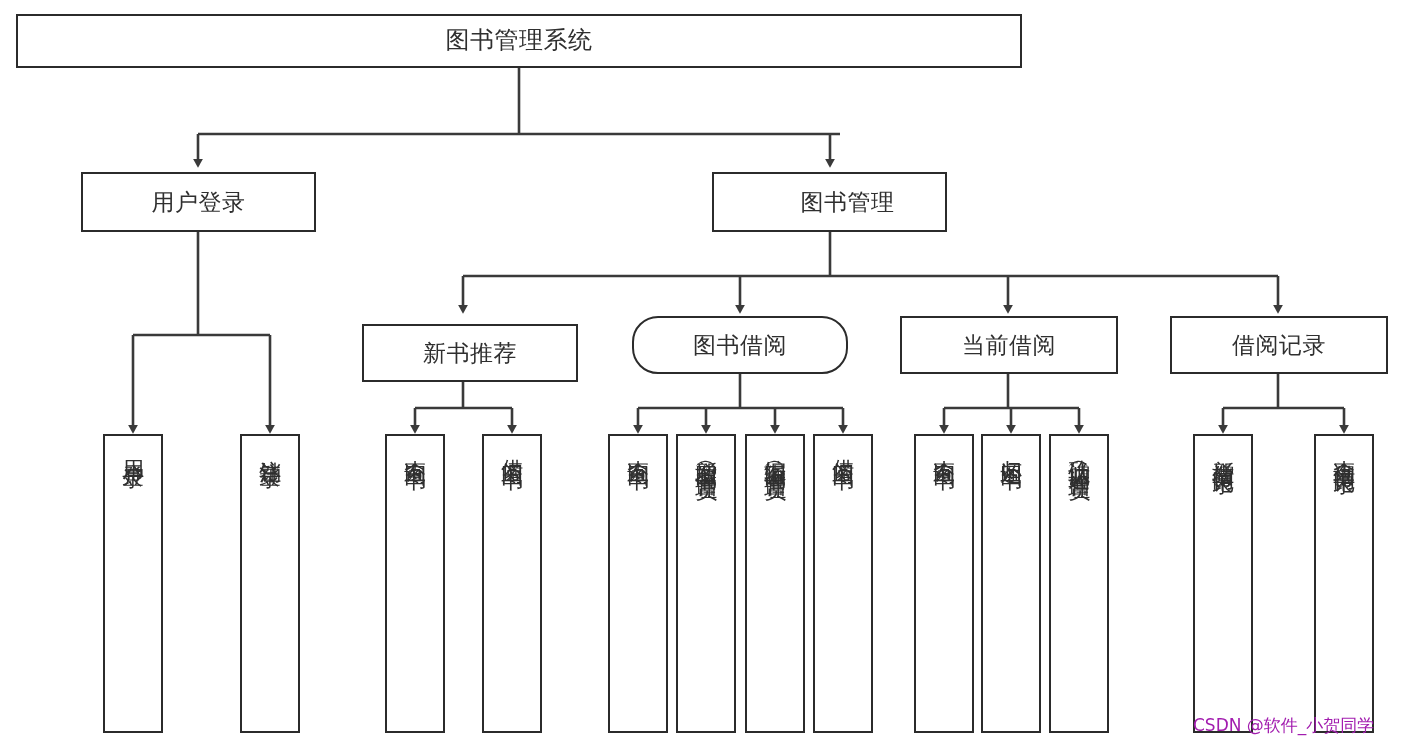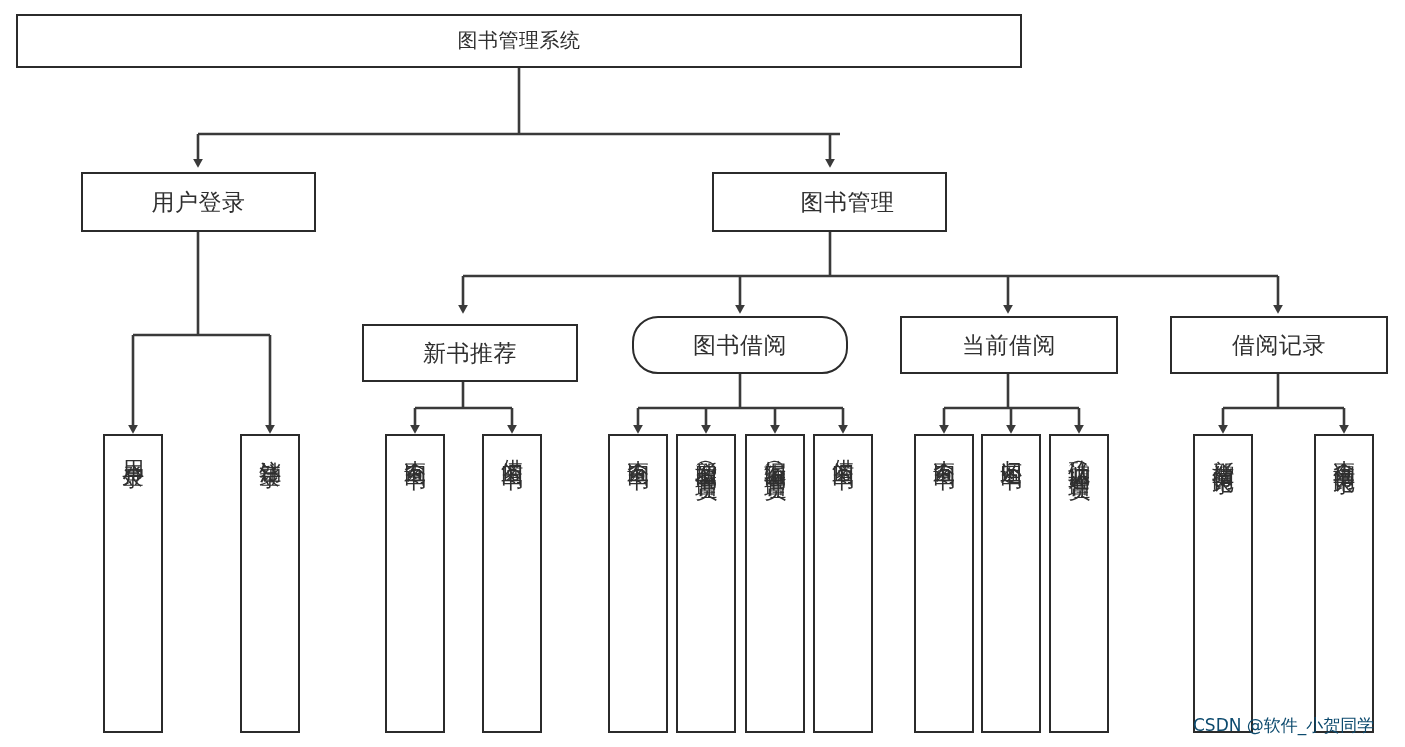--- a/index.html
+++ b/index.html
@@ -39,42 +39,42 @@
     line-height: 1.06;
     text-align: center;
     white-space: nowrap;
     letter-spacing: 0.5px;
   }
   
   .node.horiz .node-label {
     font-size: 23px;
   }
   .node.root .node-label {
-    font-size: 20px;
+    font-size: 24px;
     text-align: right;
   }
   
   .node.leaf {
     align-items: flex-start;
     padding-top: 6px;
   }
   .node.leaf .node-label {
     writing-mode: vertical-rl;
     text-orientation: upright;
     font-size: 22px;
     line-height: 1.12;
     letter-spacing: 3px;
     white-space: pre;
   }
   .watermark {
     position: absolute;
     left: 1193px;
     top: 714px;
     font-size: 17px;
-    color: #0c4a6e;
+    color: #a21caf;
     white-space: nowrap;
     z-index: 5;
     font-family: "DejaVu Sans", "Liberation Sans", sans-serif;
   }
 </style>
 </head>
 <body>
 
 <div id="canvas">
 

